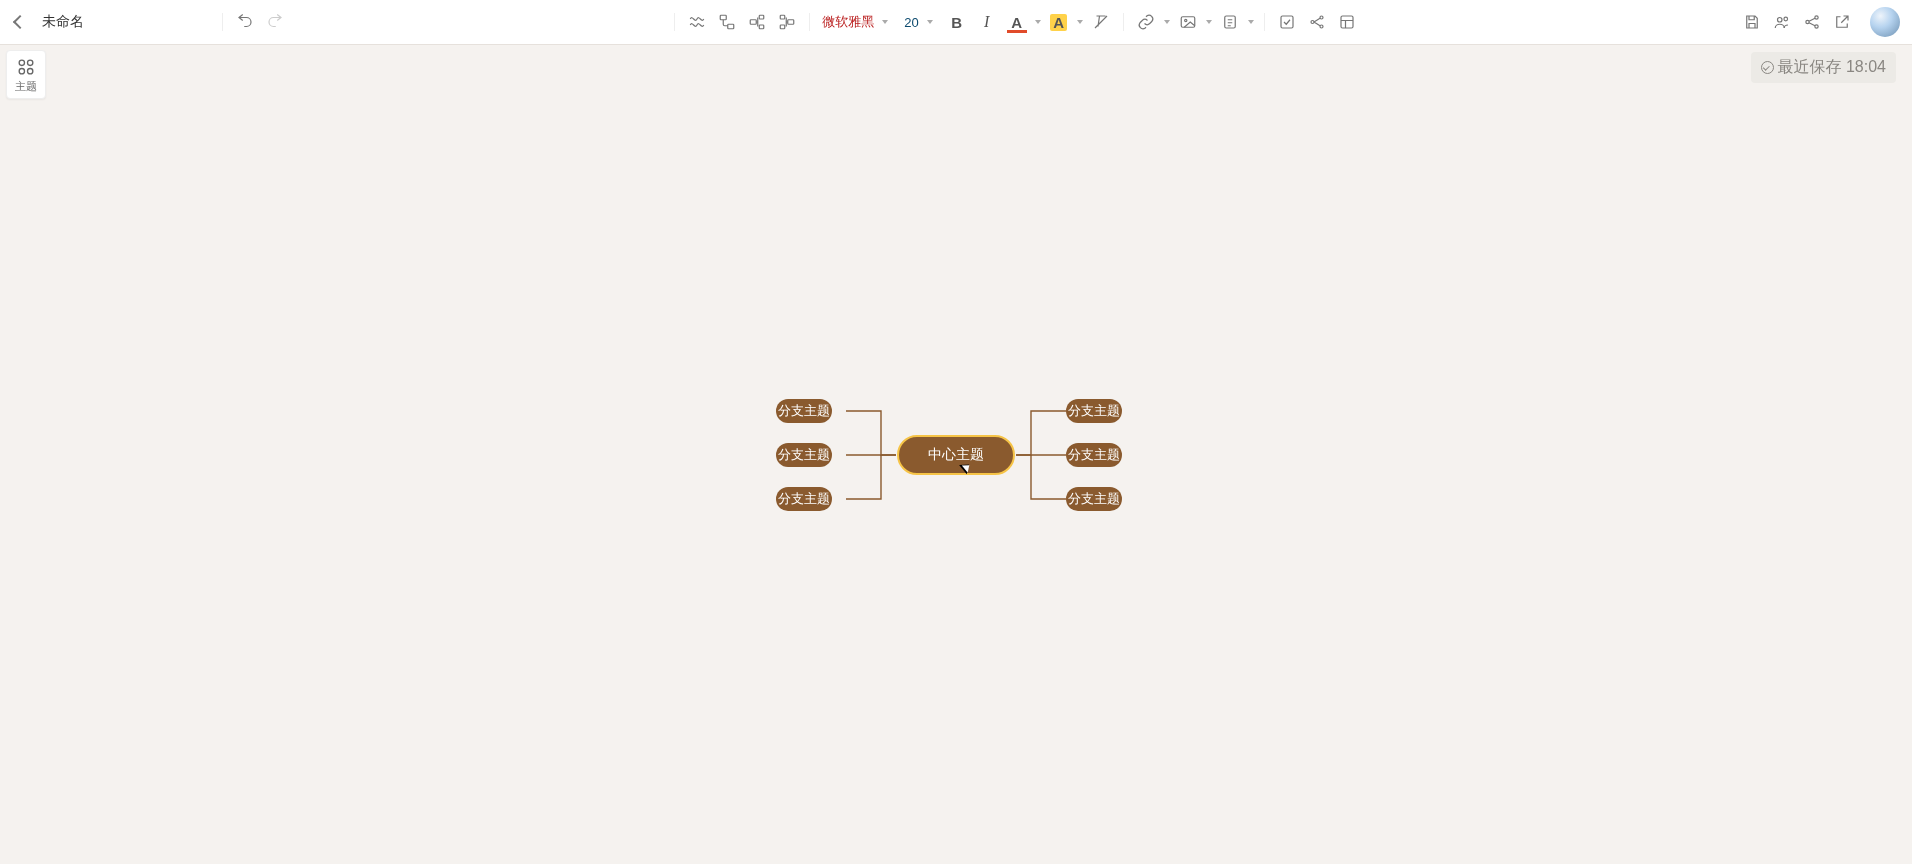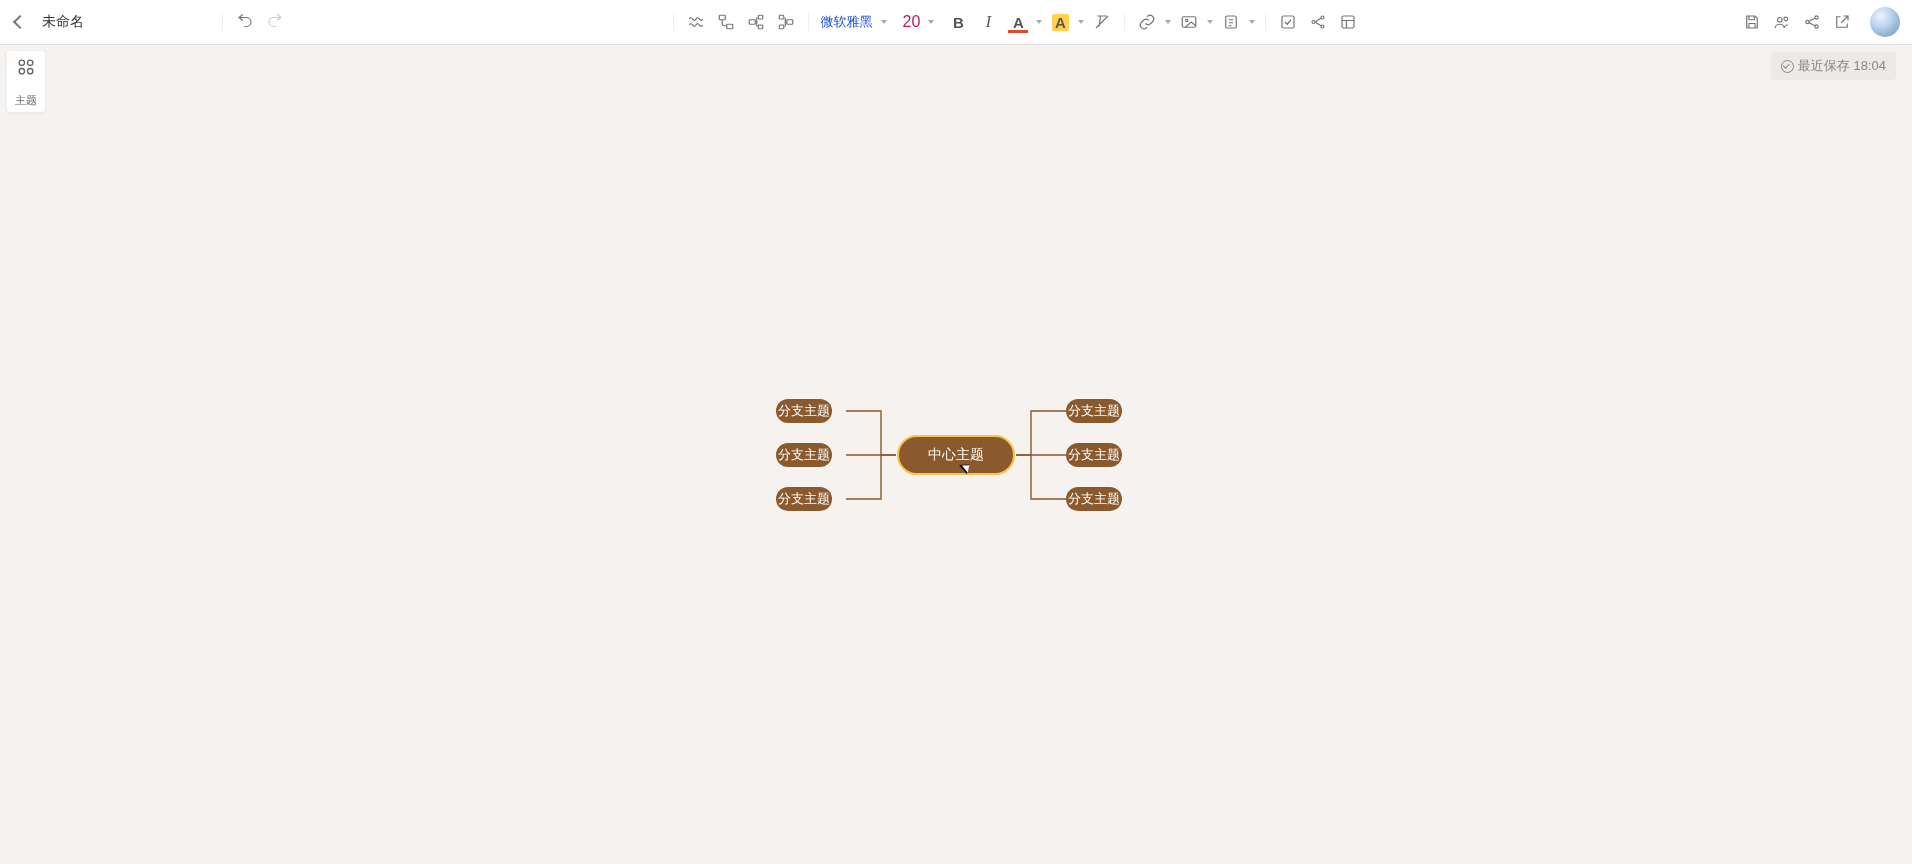--- a/index.html
+++ b/index.html
@@ -37,22 +37,22 @@
   .tbtn svg { width:18px; height:18px; stroke:currentColor; fill:none; stroke-width:1.6; }
   .tbtn.disabled { color:#ccc; cursor:default; }
   .dd-caret {
     width:10px; cursor:pointer; display:flex; align-items:center; justify-content:center;
   }
   .dd-caret::before{
     content:""; width:0; height:0; border-left:3px solid transparent; border-right:3px solid transparent;
     border-top:4px solid #aaa;
   }
 
-  .font-name { font-size:13px; color:#1d4ed8; padding:0 4px; cursor:pointer; }
-  .font-size { font-size:16px; color:#be185d; padding:0 4px; cursor:pointer; }
+  .font-name { font-size:13px; color:#b91c1c; padding:0 4px; cursor:pointer; }
+  .font-size { font-size:13px; color:#0c4a6e; padding:0 4px; cursor:pointer; }
 
   .text-bold { font-weight:bold; font-size:15px; color:#555;}
   .text-italic { font-style:italic; font-family:Georgia,serif; font-size:16px; color:#555;}
   .text-colorA { font-size:15px; font-weight:600; color:#555; position:relative;}
   .color-under { position:absolute; left:4px; right:4px; bottom:3px; height:3px; background:#e14b2a;}
   .text-bgA   { font-size:15px; font-weight:600; color:#555; }
   .text-bgA-wrap { background:#ffd24a; padding:0 3px; border-radius:2px;}
 
   .avatar {
     width:30px; height:30px; border-radius:50%; background: radial-gradient(circle at 35% 30%,#eef4fb 0%, #b6d3ef 40%, #6b8fb0 100%);
@@ -60,26 +60,26 @@
   }
 
   
   .theme-dock {
     position:absolute; top:50px; left:6px;
     width:40px; background:#ffffff; border:1px solid #eee; border-radius:4px;
     display:flex; flex-direction:column; align-items:center; padding:6px 0 4px;
     box-shadow:0 1px 2px rgba(0,0,0,0.05);
   }
   .theme-dock svg{ stroke:#666; stroke-width:1.6; fill:none;}
-  .theme-dock .label{ font-size:11px; color:#666; margin-top:16px;}
+  .theme-dock .label{ font-size:11px; color:#666; margin-top:2px;}
 
   
   .save-badge {
     position:absolute; top:52px; right:16px;
-    background:#eceae6; color:#8a8782; font-size:13px;
+    background:#eceae6; color:#8a8782; font-size:16px;
     padding:5px 10px; border-radius:4px; display:flex; align-items:center; gap:4px;
   }
   .save-badge .check{
     width:13px; height:13px; border:1.4px solid #8a8782; border-radius:50%;
     display:flex; align-items:center; justify-content:center;
   }
   .save-badge .check::after{
     content:""; width:5px; height:3px; border-left:1.4px solid #8a8782; border-bottom:1.4px solid #8a8782;
     transform: rotate(-45deg) translate(0px,-1px);
   }

